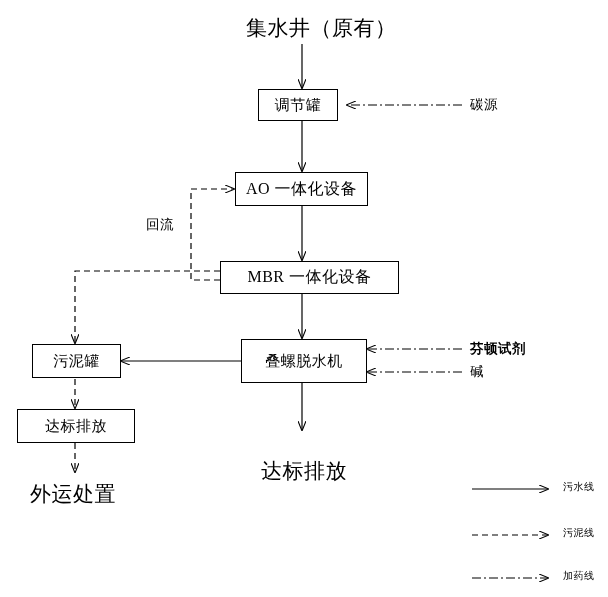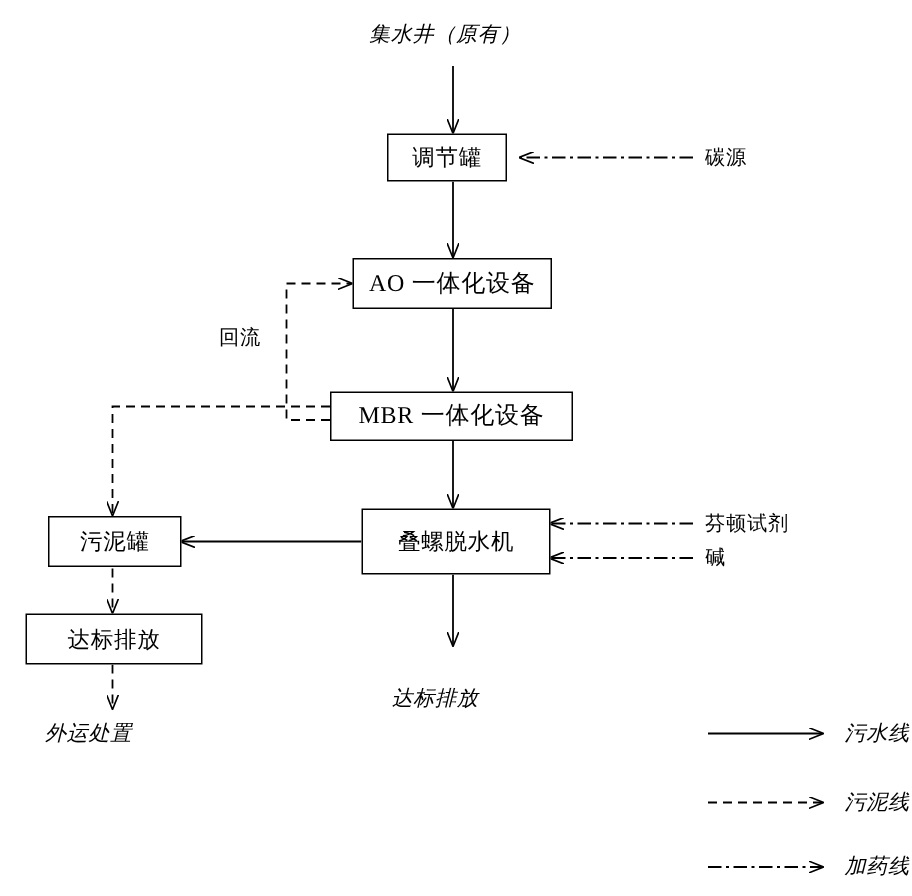--- a/index.html
+++ b/index.html
@@ -38,41 +38,39 @@
     letter-spacing: 0.5px;
     white-space: nowrap;
     z-index: 3;
   }
   .node.serif {
     font-family: "Liberation Serif", "DejaVu Serif", serif;
     font-size: 16px;
   }
   .freetext {
     position: absolute;
-    font-size: 14px;
+    font-size: 21px;
     white-space: nowrap;
     letter-spacing: 0.5px;
     z-index: 3;
     background: transparent;
-    font-style: italic;
   }
   .small-label {
     position: absolute;
     font-size: 13.5px;
     white-space: nowrap;
     letter-spacing: 0.5px;
     z-index: 3;
   }
   .legend-label {
     position: absolute;
-    font-size: 14px;
+    font-size: 10px;
     white-space: nowrap;
     letter-spacing: 0.5px;
     z-index: 3;
-    font-style: italic;
   }
 </style>
 </head>
 <body>
 
 <div id="canvas">
 
   <svg class="wires" viewBox="0 0 608 597" xmlns="http://www.w3.org/2000/svg">
     <defs>
       <marker id="arrowSolid" markerWidth="10" markerHeight="8" refX="9" refY="4" orient="auto" markerUnits="userSpaceOnUse">
@@ -132,41 +130,41 @@
   <div class="freetext" style="left:30px; top:480px;">外运处置</div>
 
   <div class="node" style="left:258px; top:89px; width:80px; height:32px;">
     <span>调节罐</span>
   </div>
 
   <div class="node serif" style="left:235px; top:172px; width:133px; height:34px;">
     <span>AO 一体化设备</span>
   </div>
 
-  <div class="node serif" style="left:220px; top:261px; width:162px; height:33px;">
+  <div class="node serif" style="left:220px; top:261px; width:179px; height:33px;">
     <span>MBR 一体化设备</span>
   </div>
 
   <div class="node" style="left:241px; top:339px; width:126px; height:44px;">
     <span>叠螺脱水机</span>
   </div>
 
   <div class="node" style="left:32px; top:344px; width:89px; height:34px;">
     <span>污泥罐</span>
   </div>
 
   <div class="node" style="left:17px; top:409px; width:118px; height:34px;">
     <span>达标排放</span>
   </div>
 
   <div class="small-label" style="left:146px; top:216px;">回流</div>
 
   <div class="small-label" style="left:470px; top:96px;">碳源</div>
 
-  <div class="small-label" style="left:470px; top:340px;">芬顿试剂</div>
+  <div class="small-label" style="left:470px; top:340px;font-weight:bold;">芬顿试剂</div>
 
   <div class="small-label" style="left:470px; top:363px;">碱</div>
 
   <div class="legend-label" style="left:563px; top:480px;">污水线</div>
 
   <div class="legend-label" style="left:563px; top:526px;">污泥线</div>
 
   <div class="legend-label" style="left:563px; top:569px;">加药线</div>
 
 </div>

